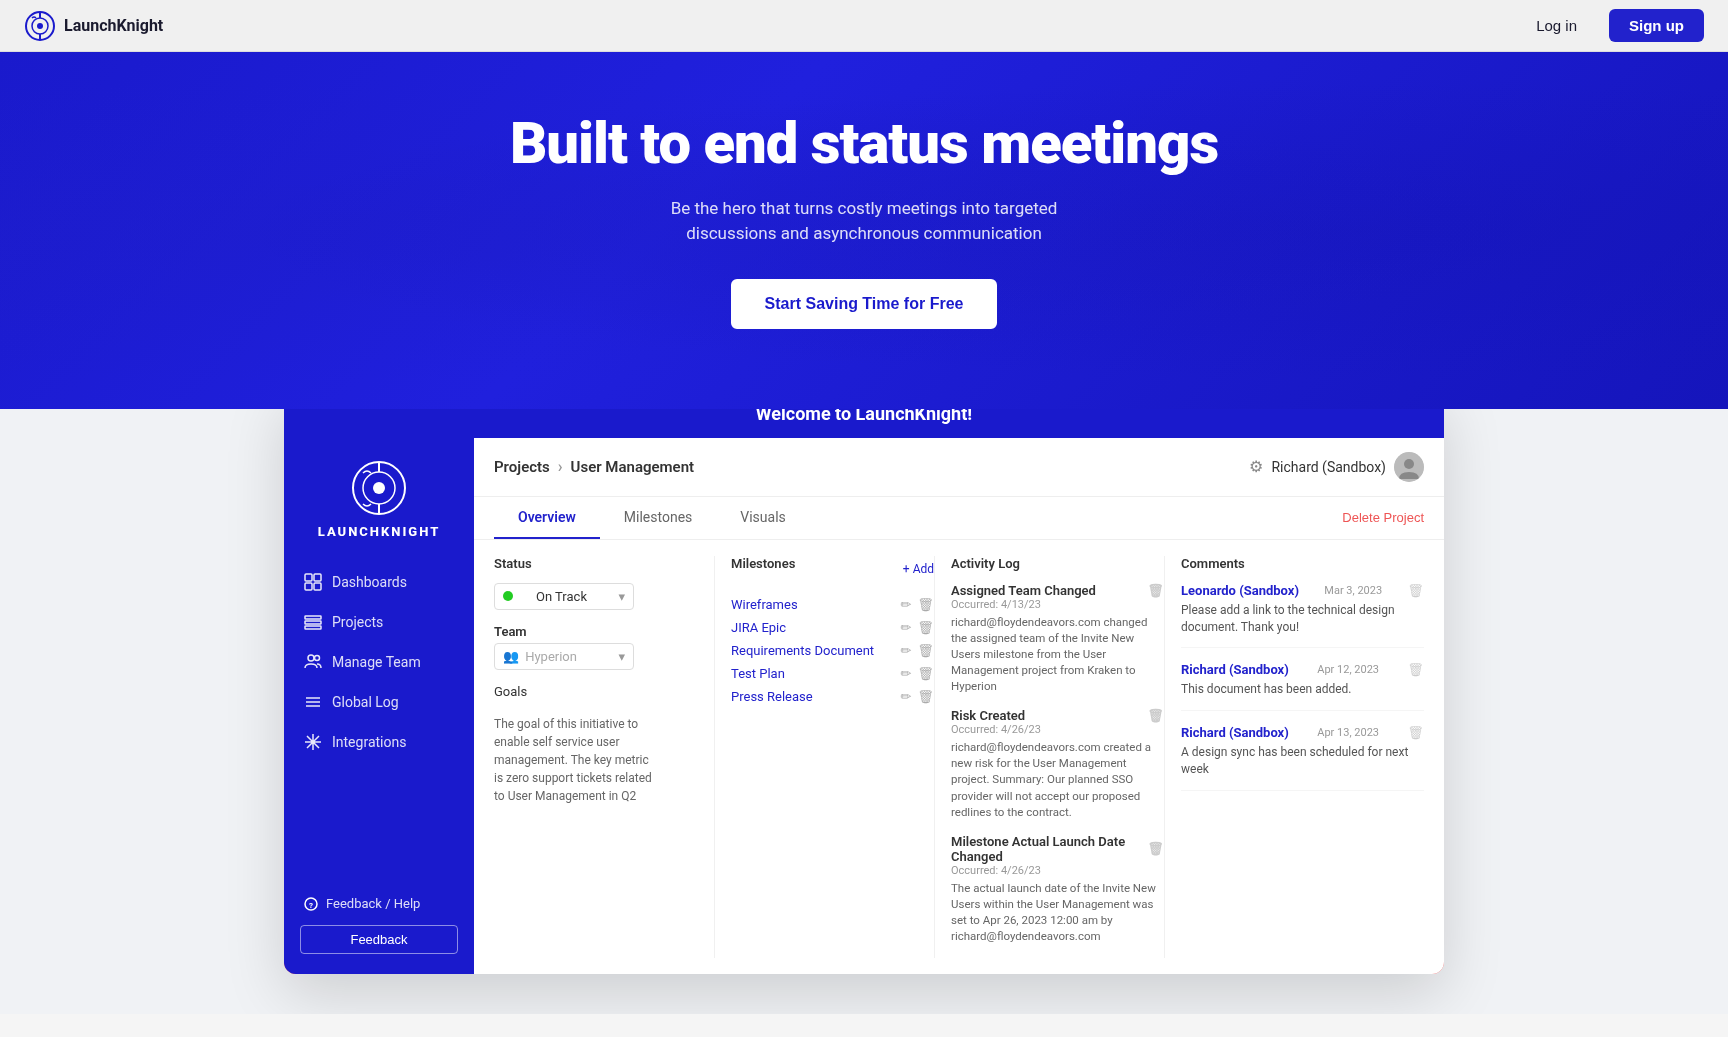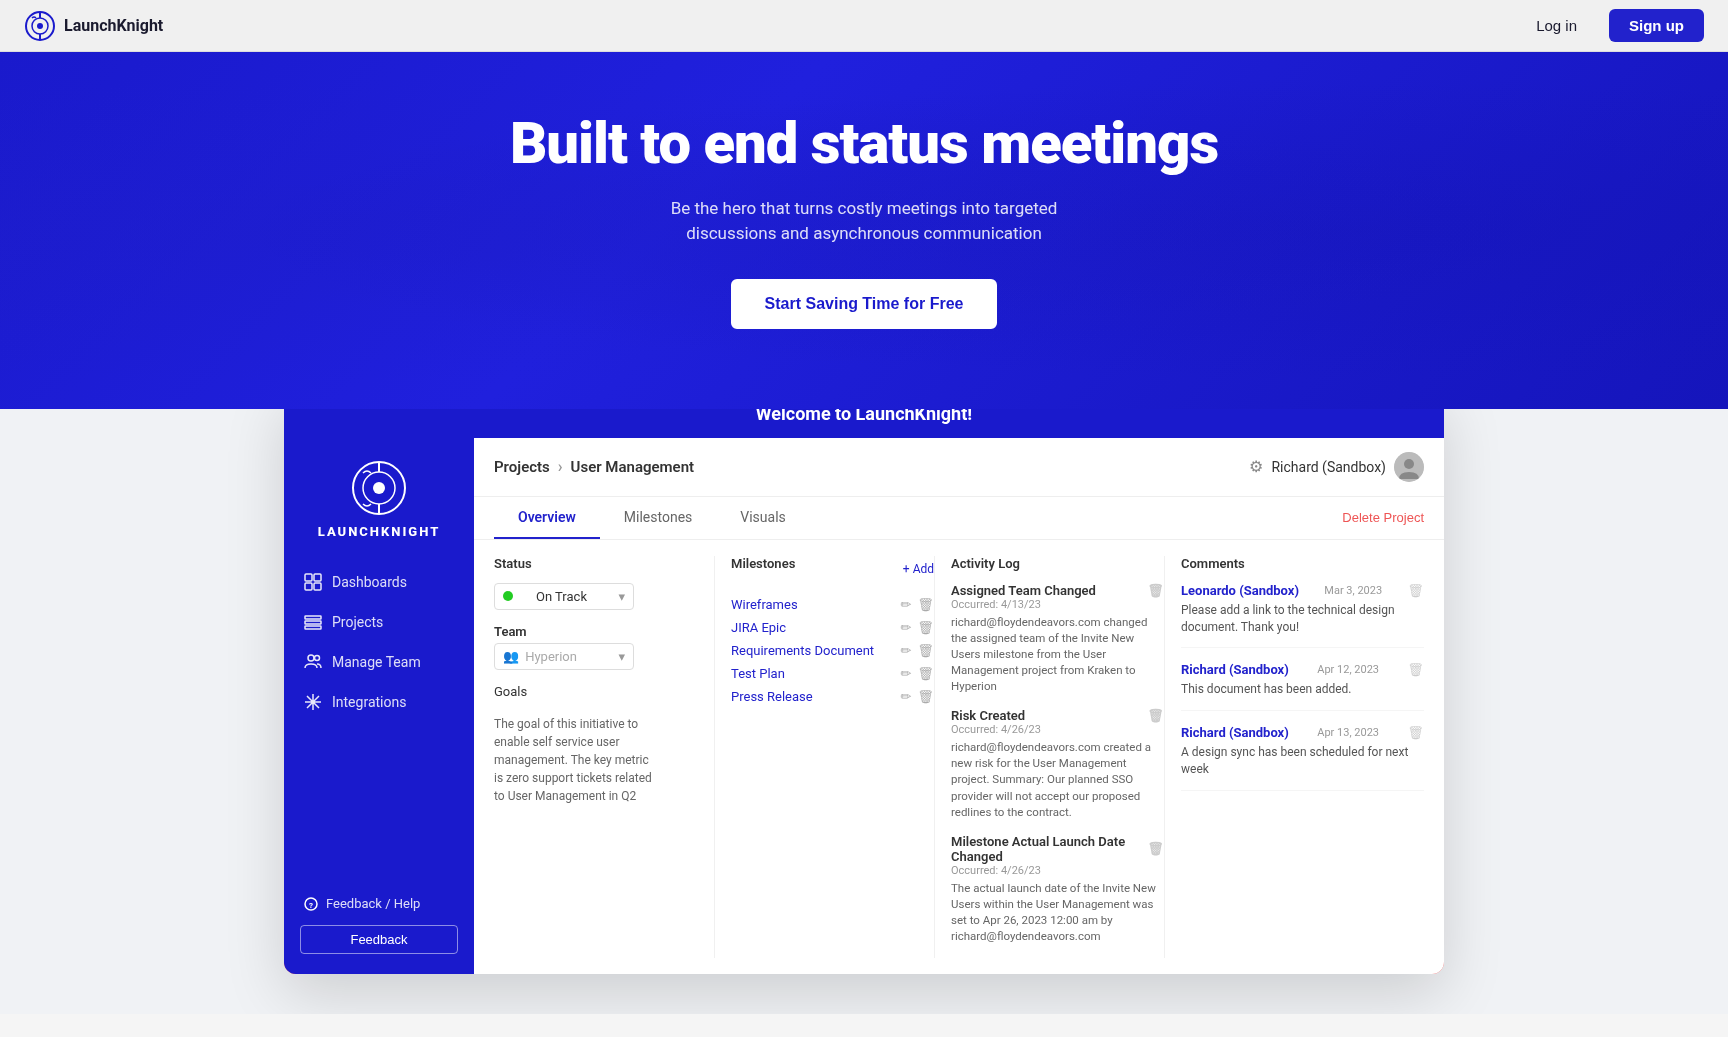--- a/index.html
+++ b/index.html
@@ -553,20 +553,28 @@
           <div class="sidebar-item">
             <svg class="sidebar-item-icon" viewBox="0 0 18 18" fill="none">
               <circle cx="7" cy="5" r="3" stroke="white" stroke-width="1.5"></circle>
               <circle cx="13" cy="5" r="2.5" stroke="white" stroke-width="1.5"></circle>
               <path d="M1 15 Q1 11 7 11 Q13 11 13 15" stroke="white" stroke-width="1.5" fill="none"></path>
               <path d="M13 11 Q17 11 17 15" stroke="white" stroke-width="1.5" fill="none"></path>
             </svg>
             <span>Manage Team</span>
           </div>
 
+          <div class="sidebar-item">
+            <svg class="sidebar-item-icon" viewBox="0 0 18 18" fill="none">
+              <line x1="2" y1="5" x2="16" y2="5" stroke="white" stroke-width="1.5"></line>
+              <line x1="2" y1="9" x2="16" y2="9" stroke="white" stroke-width="1.5"></line>
+              <line x1="2" y1="13" x2="16" y2="13" stroke="white" stroke-width="1.5"></line>
+            </svg>
+            <span>Global Log</span>
+          </div>
 
           <div class="sidebar-item">
             <svg class="sidebar-item-icon" viewBox="0 0 18 18" fill="none">
               <path d="M9 1 L9 17 M1 9 L17 9 M3 3 L15 15 M15 3 L3 15" stroke="white" stroke-width="1.5"></path>
             </svg>
             <span>Integrations</span>
           </div>
         </div>
         <div class="sidebar-bottom">
           <div class="sidebar-help">

